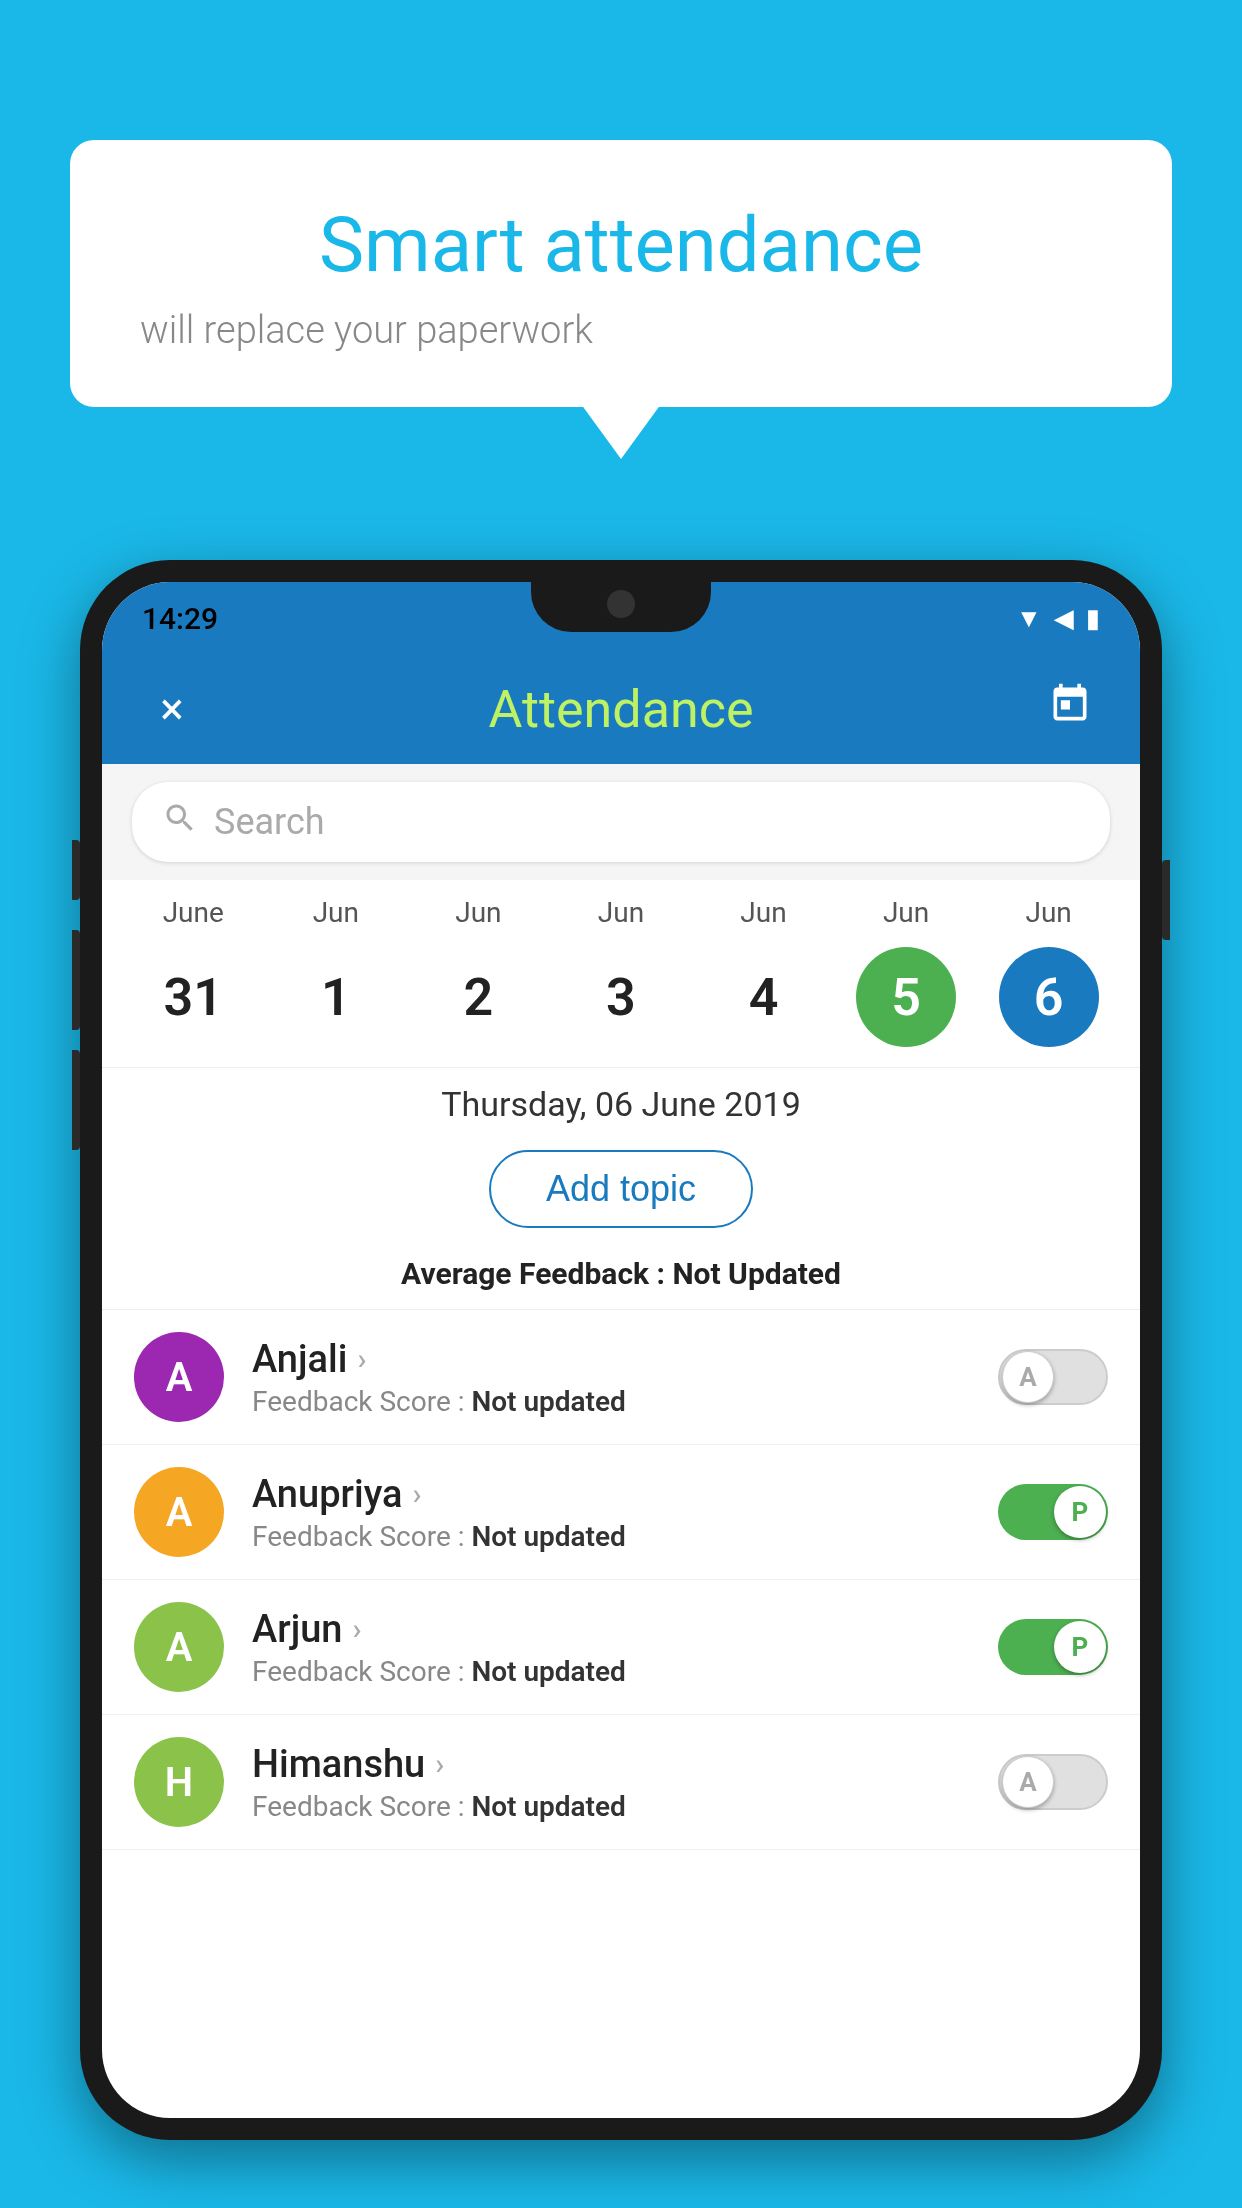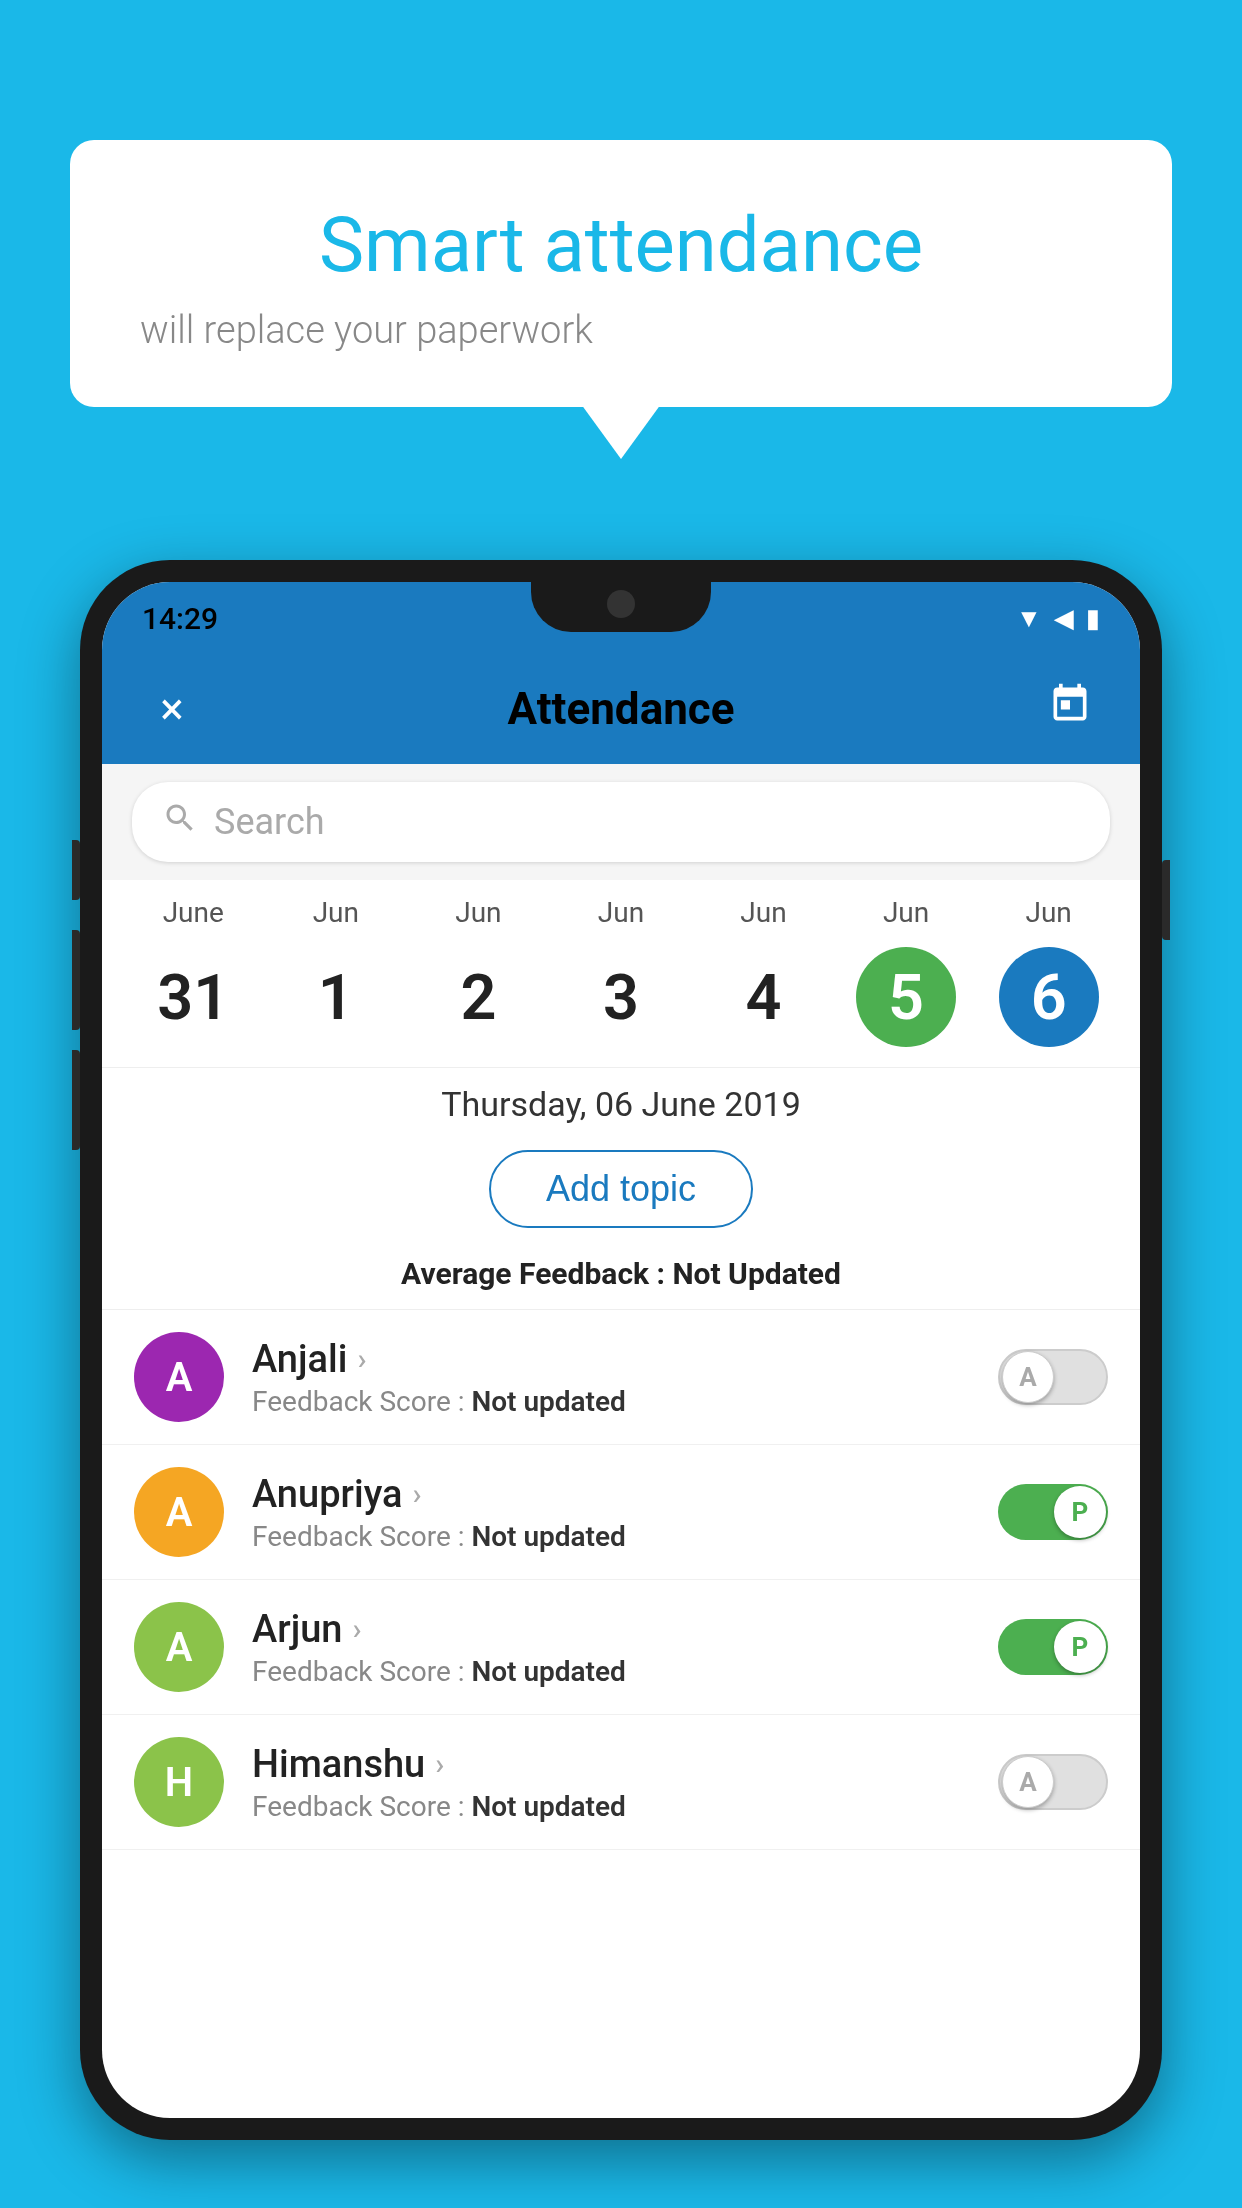--- a/index.html
+++ b/index.html
@@ -177,23 +177,23 @@
     .app-bar {
       background: #1a7abf;
       height: 110px;
       display: flex;
       align-items: center;
       padding: 0 40px;
       justify-content: space-between;
     }
 
     .app-bar-title {
-      color: #000000;
-      font-size: 44px;
-      font-weight: 700;
+      color: #bef264;
+      font-size: 52px;
+      font-weight: 400;
     }
 
     .icon-btn {
       color: white;
       font-size: 44px;
       cursor: pointer;
       width: 60px;
       text-align: center;
     }
 
@@ -249,21 +249,21 @@
       width: 140px;
     }
 
     .cal-month {
       font-size: 28px;
       color: #555;
       margin-bottom: 8px;
     }
 
     .cal-date {
-      font-size: 63px;
+      font-size: 52px;
       font-weight: 600;
       color: #222;
       width: 100px;
       height: 100px;
       display: flex;
       align-items: center;
       justify-content: center;
       border-radius: 50%;
     }
 

